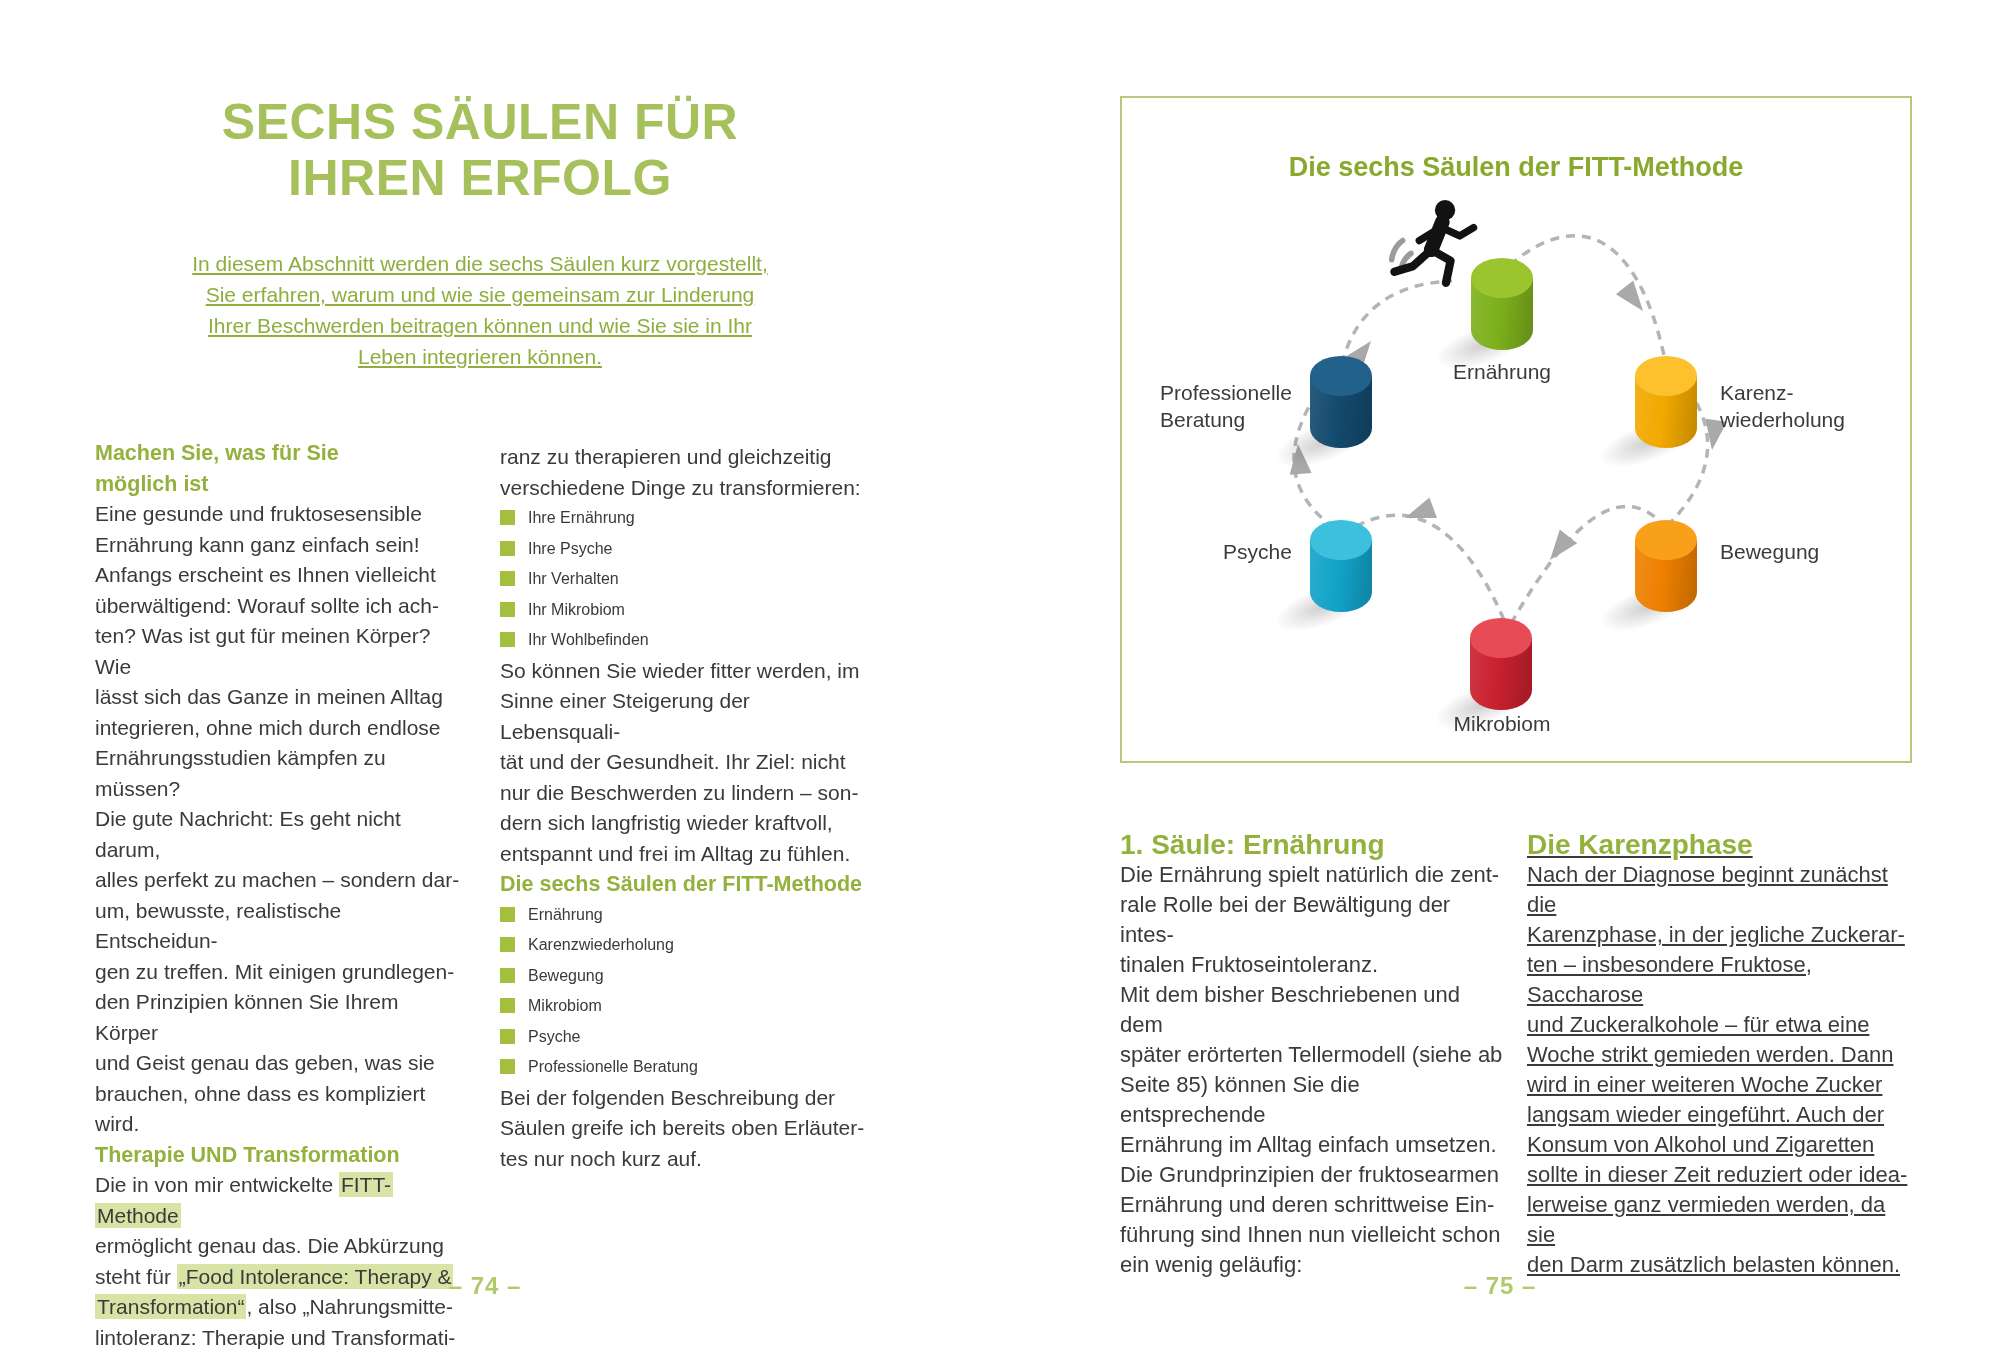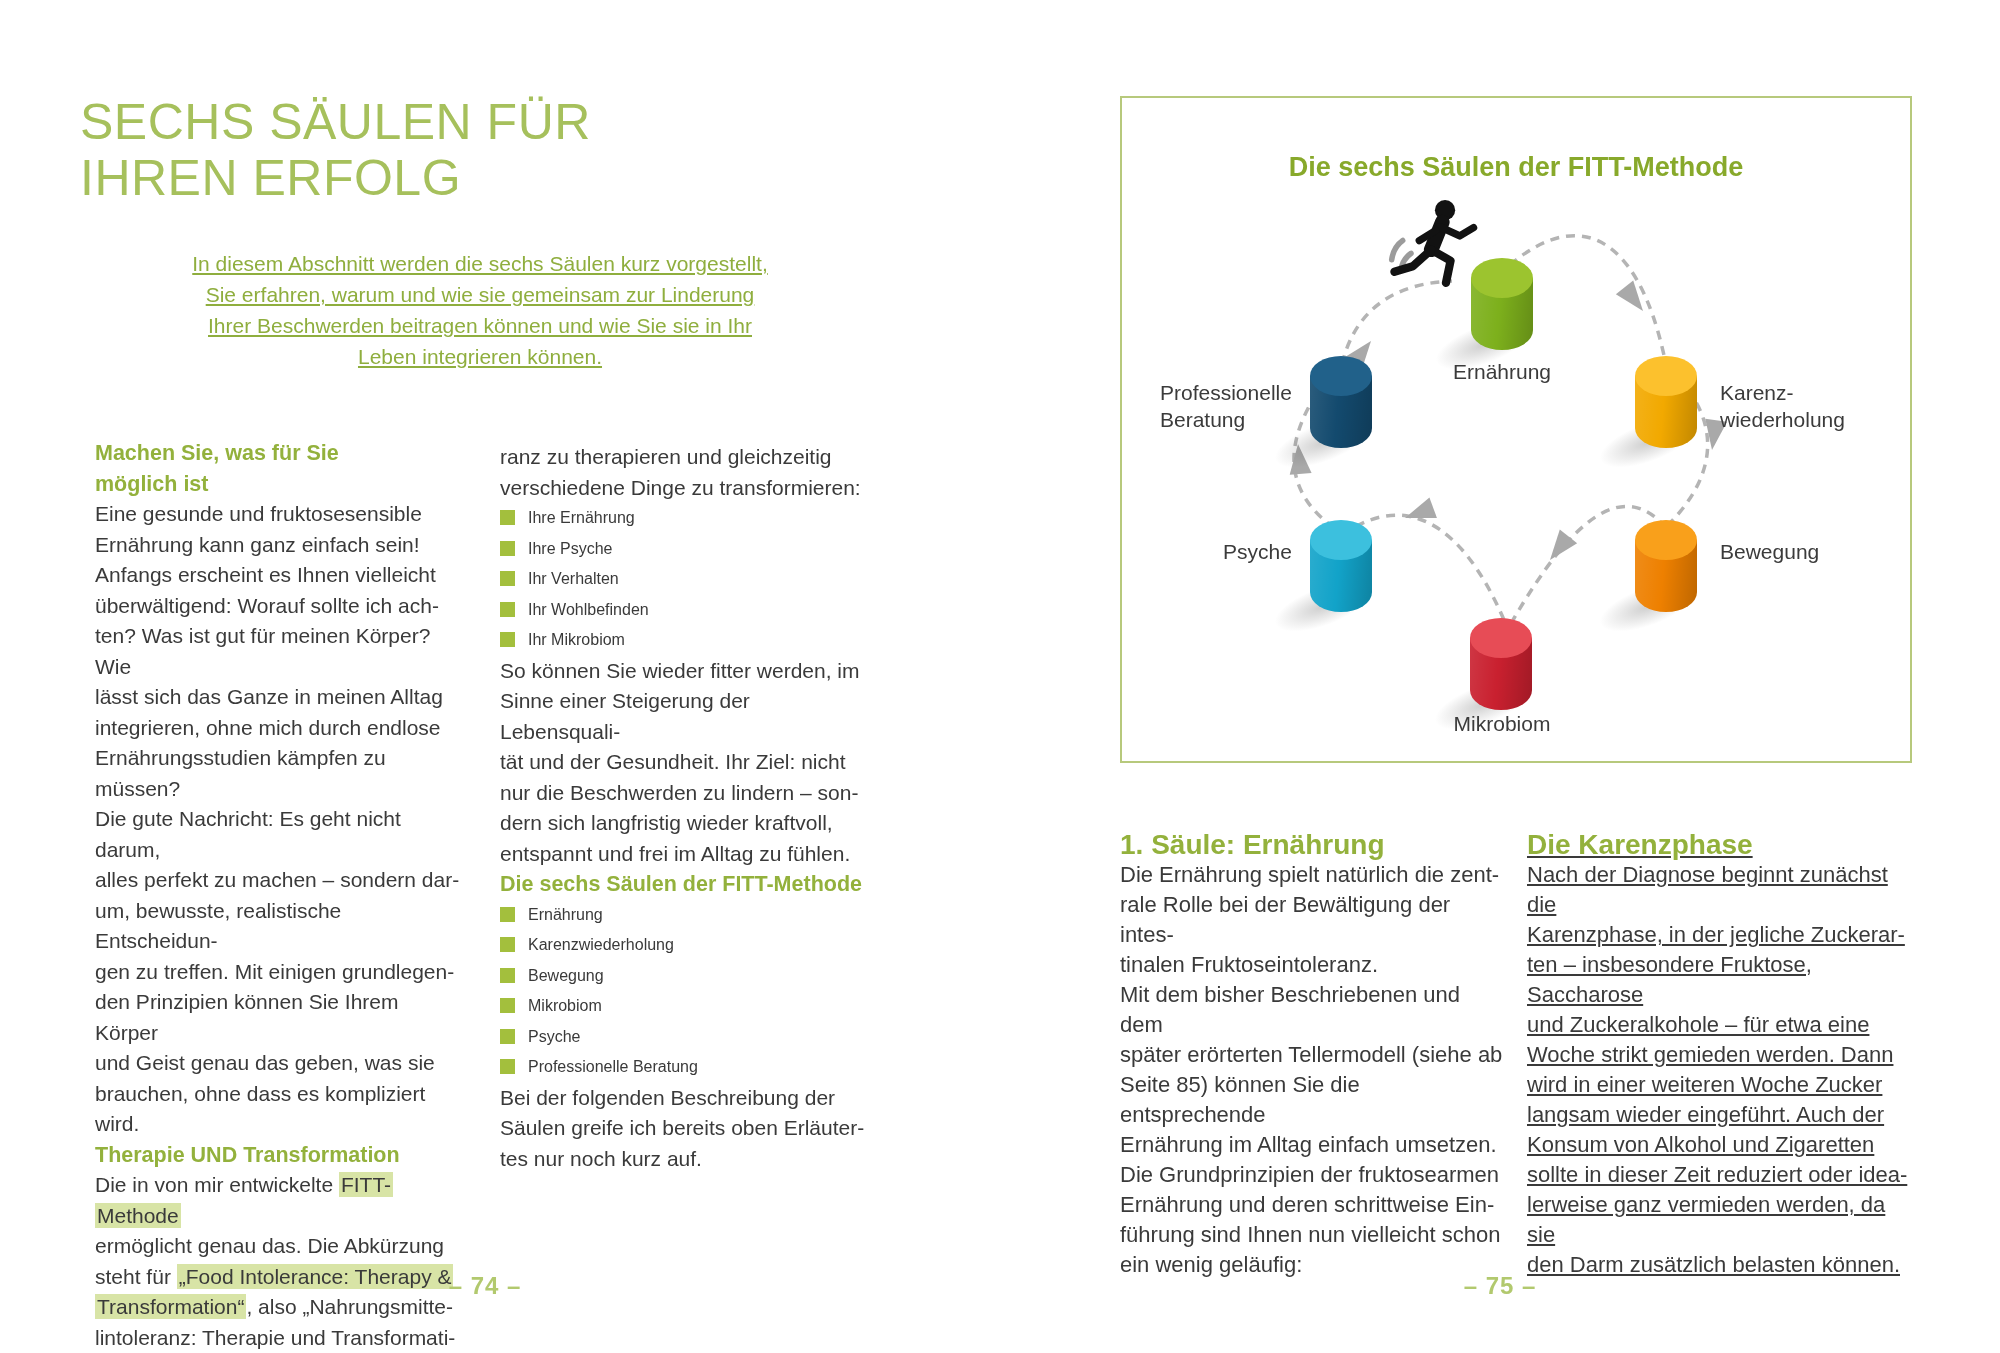--- a/index.html
+++ b/index.html
@@ -6,22 +6,22 @@
   body{
     width:2000px;height:1353px;position:relative;background:#ffffff;
     font-family:"Liberation Sans", sans-serif;
     color:var(--body-text,#3a3a3a);
     overflow:hidden;
   }
   .abs{position:absolute;}
 
   
   .chapter-title{
-    left:80px;top:94px;width:800px;text-align:left;
-    font-size:50px;line-height:56px;font-weight:400;letter-spacing:.5px;
+    left:80px;top:94px;width:800px;text-align:center;
+    font-size:50px;line-height:56px;font-weight:700;letter-spacing:.5px;
     color:var(--title-green,#a6c05c);white-space:pre-line;
   }
   .chapter-intro{
     left:80px;top:248px;width:800px;text-align:center;
     font-size:21px;line-height:31px;color:var(--intro-green,#8fae3e);
     white-space:pre-line;
     text-decoration:underline;
   }
   .colL1{left:95px;top:438px;width:372px;}
   .colL2{left:500px;top:442px;width:372px;}
@@ -128,22 +128,22 @@
 </div>
 
 <div class="abs col colL2">
   <p class="body-txt">ranz zu therapieren und gleichzeitig
 verschiedene Dinge zu transformieren:</p>
   <ul class="blist">
 
   <li><span class="sq"></span><span>Ihre Ernährung</span></li>
       <li><span class="sq"></span><span>Ihre Psyche</span></li>
       <li><span class="sq"></span><span>Ihr Verhalten</span></li>
+      <li><span class="sq"></span><span>Ihr Mikrobiom</span></li>
       <li><span class="sq"></span><span>Ihr Wohlbefinden</span></li>
-      <li><span class="sq"></span><span>Ihr Mikrobiom</span></li>
     </ul>
   <p class="body-txt">So können Sie wieder fitter werden, im
 Sinne einer Steigerung der Lebensquali-
 tät und der Gesundheit. Ihr Ziel: nicht
 nur die Beschwerden zu lindern – son-
 dern sich langfristig wieder kraftvoll,
 entspannt und frei im Alltag zu fühlen.</p>
   <h3 class="h-green mt">Die sechs Säulen der FITT-Methode</h3>
   <ul class="blist">
 

